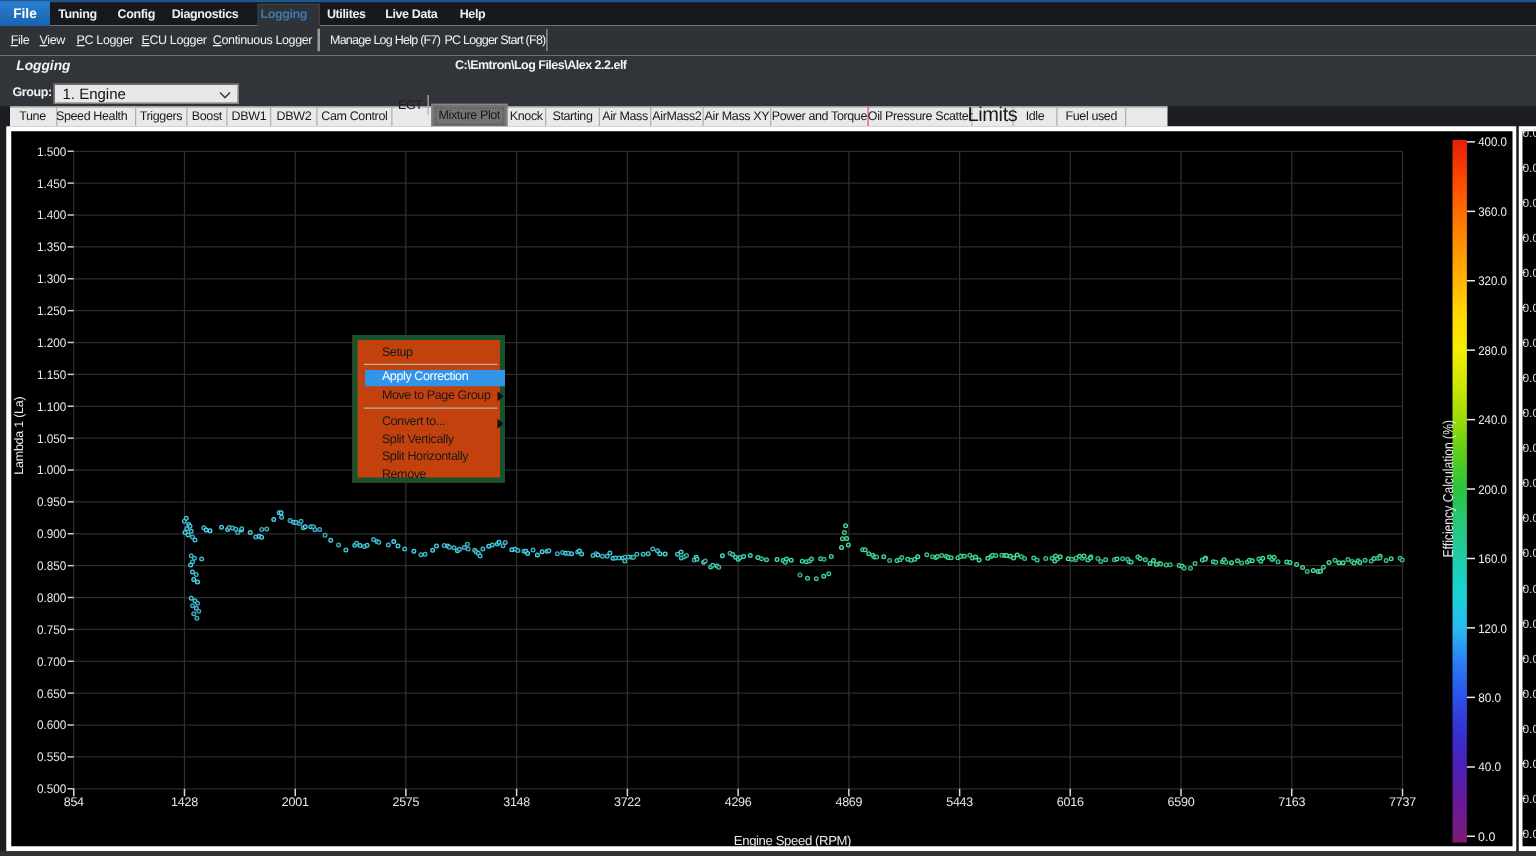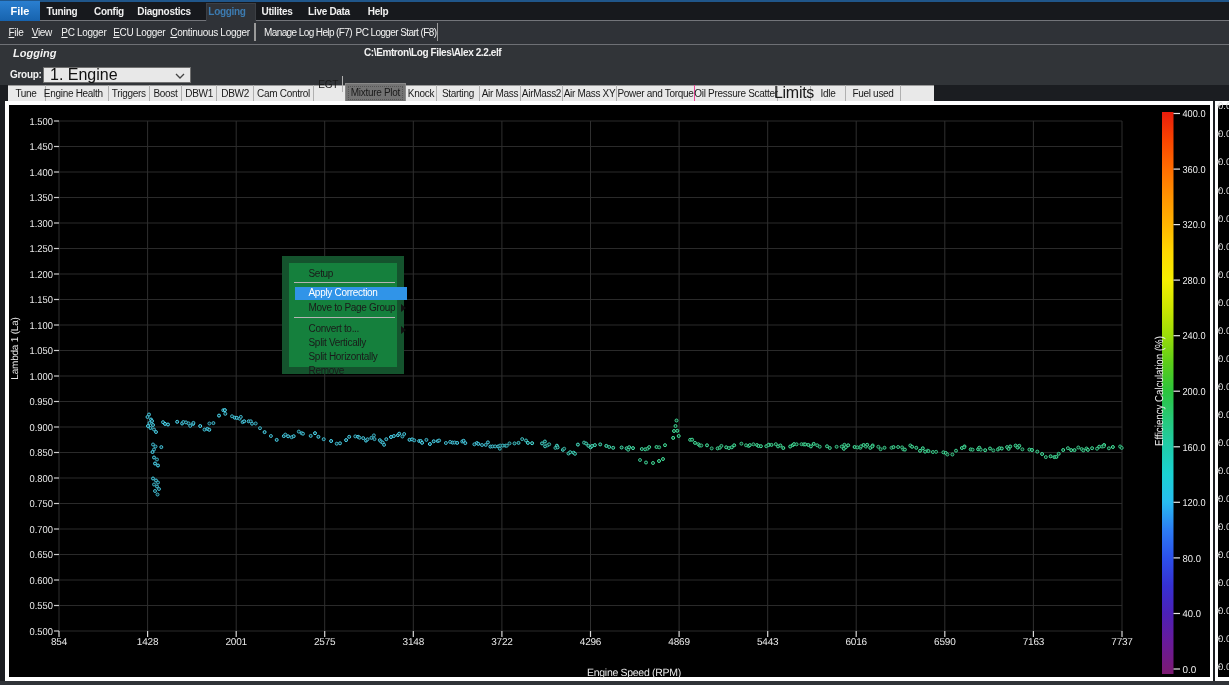--- a/index.html
+++ b/index.html
@@ -33,29 +33,29 @@
   <span class="abs" style="left:264px;top:5.5px;letter-spacing:-0.6px">Manage Log Help (F7)</span>
   <span class="abs" style="left:355.6px;top:5.5px;letter-spacing:-0.6px">PC Logger Start (F8)</span>
 </div>
 <div class="abs" style="left:254px;top:23px;width:1.5px;height:18px;background:#9a9a9a"></div>
 <div class="abs" style="left:436.5px;top:23px;width:1.5px;height:18px;background:#9a9a9a"></div>
 
 <div class="abs" style="left:0;top:45px;width:1229px;height:40px;background:#313438"></div>
 <div class="abs" style="left:13px;top:46.5px;color:#f2f2f2;font-size:11px;font-weight:bold;font-style:italic">Logging</div>
 <div class="abs" style="left:364px;top:47px;color:#f2f2f2;font-size:10px;font-weight:bold;letter-spacing:-0.4px">C:\Emtron\Log Files\Alex 2.2.elf</div>
 <div class="abs" style="left:10px;top:69px;color:#f2f2f2;font-size:10px;letter-spacing:-0.3px;font-weight:bold">Group:</div>
-<div class="abs" style="left:43px;top:67px;width:148px;height:16px;background:#e8e8e8;border:1px solid #707070;color:#111;font-size:16px;line-height:14px;padding-left:6px">1. Engine
+<div class="abs" style="left:43px;top:67px;width:148px;height:16px;background:#e8e8e8;border:1px solid #707070;color:#111;font-size:12px;line-height:14px;padding-left:6px">1. Engine
   <svg width="10" height="6" style="position:absolute;right:5px;top:5px">
       <path d="M1 1 L5 5 L9 1" stroke="#444" stroke-width="1.3" fill="none"></path>
     </svg>
 </div>
 
 <div class="abs" style="left:7.5px;top:85px;width:926px;height:16px;background:#e9e9e9;border-top:1px solid #9a9a9a"></div>
 <div style="position:absolute;left:7.5px;top:85px;width:38px;height:16px;border-right:1px solid #b0b0b0;display:flex;align-items:center;justify-content:center;font-size:10px;letter-spacing:-0.3px;color:#1a1a1a;white-space:nowrap">Tune</div>
-<div style="position:absolute;left:39px;top:85px;width:69.6px;height:16px;border-right:1px solid #b0b0b0;display:flex;align-items:center;justify-content:center;font-size:10px;letter-spacing:-0.3px;color:#1a1a1a;white-space:nowrap">Engine Health</div>
+<div style="position:absolute;left:39px;top:85px;width:69.6px;height:16px;border-right:1px solid #b0b0b0;display:flex;align-items:center;justify-content:center;font-size:10px;letter-spacing:-0.3px;color:#1a1a1a;white-space:nowrap">Speed Health</div>
 <div style="position:absolute;left:108.6px;top:85px;width:41.400000000000006px;height:16px;border-right:1px solid #b0b0b0;display:flex;align-items:center;justify-content:center;font-size:10px;letter-spacing:-0.3px;color:#1a1a1a;white-space:nowrap">Triggers</div>
 <div style="position:absolute;left:150px;top:85px;width:32px;height:16px;border-right:1px solid #b0b0b0;display:flex;align-items:center;justify-content:center;font-size:10px;letter-spacing:-0.3px;color:#1a1a1a;white-space:nowrap">Boost</div>
 <div style="position:absolute;left:182px;top:85px;width:35.30000000000001px;height:16px;border-right:1px solid #b0b0b0;display:flex;align-items:center;justify-content:center;font-size:10px;letter-spacing:-0.3px;color:#1a1a1a;white-space:nowrap">DBW1</div>
 <div style="position:absolute;left:217.3px;top:85px;width:36.69999999999999px;height:16px;border-right:1px solid #b0b0b0;display:flex;align-items:center;justify-content:center;font-size:10px;letter-spacing:-0.3px;color:#1a1a1a;white-space:nowrap">DBW2</div>
 <div style="position:absolute;left:254px;top:85px;width:60px;height:16px;border-right:1px solid #b0b0b0;display:flex;align-items:center;justify-content:center;font-size:10px;letter-spacing:-0.3px;color:#1a1a1a;white-space:nowrap">Cam Control</div>
 <div style="position:absolute;left:314px;top:76px;width:29.399999999999977px;height:16px;border-right:1px solid #b0b0b0;display:flex;align-items:center;justify-content:center;font-size:10px;letter-spacing:-0.3px;color:#1a1a1a;white-space:nowrap">EGT</div>
 <div style="position:absolute;left:406px;top:85px;width:31px;height:16px;border-right:1px solid #b0b0b0;display:flex;align-items:center;justify-content:center;font-size:10px;letter-spacing:-0.3px;color:#1a1a1a;white-space:nowrap">Knock</div>
 <div style="position:absolute;left:437px;top:85px;width:43px;height:16px;border-right:1px solid #b0b0b0;display:flex;align-items:center;justify-content:center;font-size:10px;letter-spacing:-0.3px;color:#1a1a1a;white-space:nowrap">Starting</div>
 <div style="position:absolute;left:480px;top:85px;width:41px;height:16px;border-right:1px solid #b0b0b0;display:flex;align-items:center;justify-content:center;font-size:10px;letter-spacing:-0.3px;color:#1a1a1a;white-space:nowrap">Air Mass</div>
 <div style="position:absolute;left:521px;top:85px;width:42px;height:16px;border-right:1px solid #b0b0b0;display:flex;align-items:center;justify-content:center;font-size:10px;letter-spacing:-0.3px;color:#1a1a1a;white-space:nowrap">AirMass2</div>
@@ -591,21 +591,21 @@
     <text x="1218" y="614.2" font-size="9.5" fill="#dadada">0.0</text>
     <line x1="1217" y1="638.7" x2="1220.5" y2="638.7" stroke="#d8d8d8" stroke-width="1"></line>
     <text x="1218" y="642.3" font-size="9.5" fill="#dadada">0.0</text>
     <line x1="1217" y1="666.7" x2="1220.5" y2="666.7" stroke="#d8d8d8" stroke-width="1"></line>
     <text x="1218" y="670.3" font-size="9.5" fill="#dadada">0.0</text>
     <text x="634" y="676" text-anchor="middle" font-size="10.5" letter-spacing="-0.3" fill="#e8e8e8">Engine Speed (RPM)</text>
     <text x="18" y="348.5" text-anchor="middle" font-size="10" letter-spacing="-0.2" fill="#e8e8e8" transform="rotate(-90 18 348.5)">Lambda 1 (La)</text>
     <text x="1151.5" y="402" text-anchor="middle" font-size="11.5" textLength="110" lengthAdjust="spacingAndGlyphs" fill="#e8e8e8" transform="rotate(-90 1151.5 391)">Efficiency Calculation (%)</text>
   </svg>
 
-<div class="abs" style="left:282px;top:256px;width:122px;height:118px;background:#15803d;border:7px solid #14532d;z-index:10;font-size:10px;letter-spacing:-0.3px;color:#1a1a1a">
+<div class="abs" style="left:282px;top:268px;width:122px;height:118px;background:#c2410c;border:4px solid #14532d;z-index:10;font-size:10px;letter-spacing:-0.3px;color:#1a1a1a">
   <div class="abs" style="left:19.5px;top:5px">Setup</div>
   <div class="abs" style="left:5px;top:19px;right:2px;height:1px;background:#b4b4b4"></div>
   <div class="abs" style="left:6px;top:23.5px;width:112px;height:13px;background:#3094e8"></div>
   <div class="abs" style="left:19.5px;top:24px;color:#fff">Apply Correction</div>
   <div class="abs" style="left:19.5px;top:38.5px">Move to Page Group</div>
   <svg width="6" height="8" style="position:absolute;left:111px;top:41px">
       <path d="M1 0 L6 4 L1 8 Z" fill="#111"></path>
     </svg>
   <div class="abs" style="left:5px;top:54px;right:2px;height:1px;background:#b4b4b4"></div>
   <div class="abs" style="left:19.5px;top:60px">Convert to...</div>

